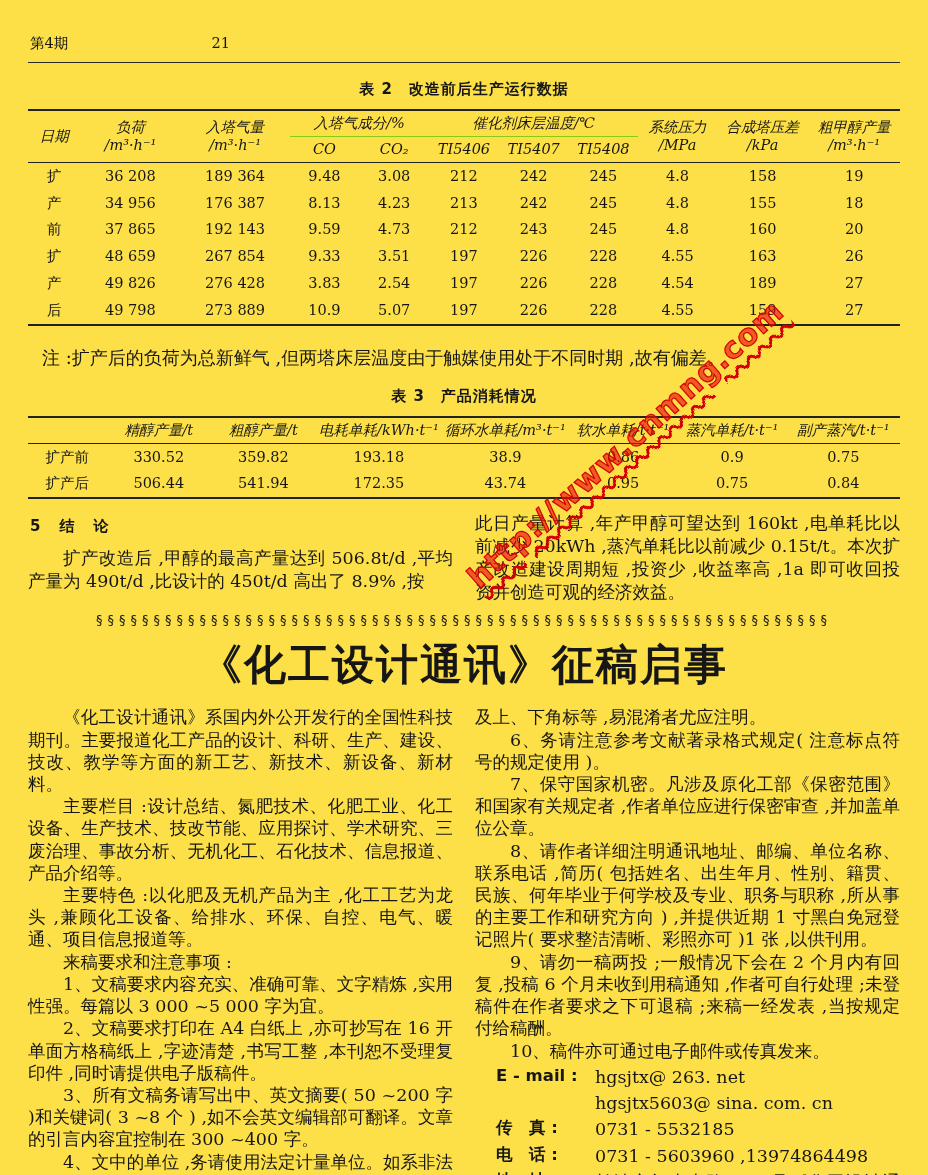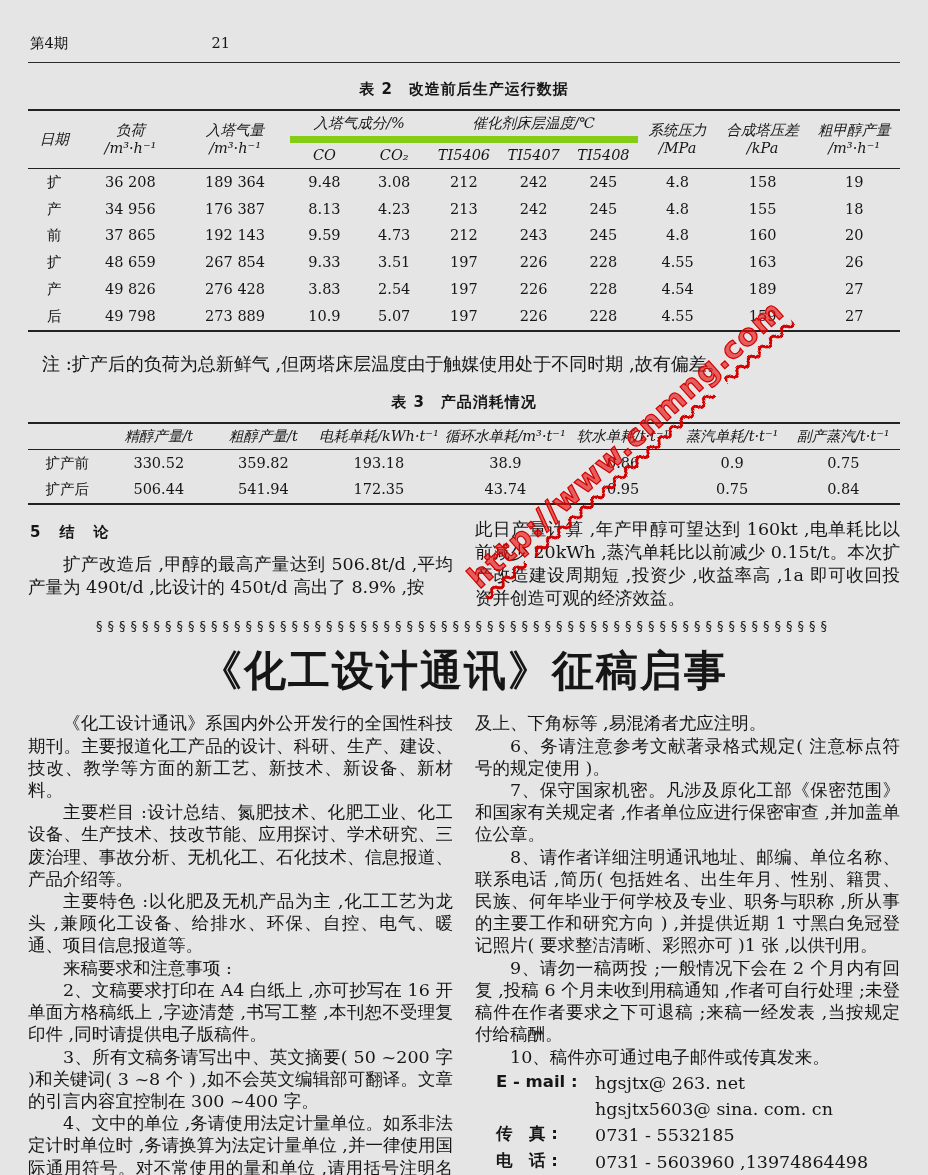--- a/index.html
+++ b/index.html
@@ -4,21 +4,21 @@
 <style>
   * { margin:0; padding:0; box-sizing:border-box; }
   html,body { background:#ffffff; }
   body {
     font-family:"DejaVu Serif","Liberation Serif",serif;
     color:#161616;
   }
   .page {
     position:relative;
     width:928px; height:1175px;
-    background:#e5e5e5;
+    background:#fde047;
     overflow:hidden;
     padding:26px 28px 0 28px;
   }
 
   
   .pg-header {
     display:flex; align-items:baseline;
     font-size:14.5px;
     padding:8px 2px 9px 2px;
     border-bottom:1.5px solid #2a2a2a;
@@ -40,21 +40,21 @@
     width:100%; border-collapse:collapse;
     font-size:14.5px;
     border-top:2px solid #222;
     border-bottom:2px solid #222;
   }
   table.jt thead { border-bottom:1.3px solid #222;font-style:italic; }
   table.jt th, table.jt td {
     text-align:center; font-weight:normal;
     padding:3px 2px; line-height:1.3; vertical-align:middle;
   }
-  .t2 th.grp { border-bottom:7px solid #84cc16; }
+  .t2 th.grp { border-bottom:1px solid #84cc16; }
   table.jt tbody td { padding:4px 2px; }
 
   .note { font-size:18px; margin:20px 0 0 14px; }
 
   
   .twocol { display:flex; gap:22px; }
   .twocol .col { flex:1 1 0; min-width:0; }
 
   .conclusion { margin-top:13px; font-size:17.5px; line-height:1.3; text-align:justify; }
   .conclusion h2 {
@@ -306,20 +306,21 @@
 
   <h1 class="ann-title">《化工设计通讯》征稿启事</h1>
 
   <div class="twocol ann-body">
     <div class="col col-left">
       <div class="paras" id="annLeftParas">
           <p>《化工设计通讯》系国内外公开发行的全国性科技期刊。主要报道化工产品的设计、科研、生产、建设、技改、教学等方面的新工艺、新技术、新设备、新材料。</p>
           <p>主要栏目 :设计总结、氮肥技术、化肥工业、化工设备、生产技术、技改节能、应用探讨、学术研究、三废治理、事故分析、无机化工、石化技术、信息报道、产品介绍等。</p>
           <p>主要特色 :以化肥及无机产品为主 ,化工工艺为龙头 ,兼顾化工设备、给排水、环保、自控、电气、暖通、项目信息报道等。</p>
           <p>来稿要求和注意事项 :</p>
+          <p>1、文稿要求内容充实、准确可靠、文字精炼 ,实用性强。每篇以 3 000 ~5 000 字为宜。</p>
           <p>2、文稿要求打印在 A4 白纸上 ,亦可抄写在 16 开单面方格稿纸上 ,字迹清楚 ,书写工整 ,本刊恕不受理复印件 ,同时请提供电子版稿件。</p>
           <p>3、所有文稿务请写出中、英文摘要( 50 ~200 字 )和关键词( 3 ~8 个 ) ,如不会英文编辑部可翻译。文章的引言内容宜控制在 300 ~400 字。</p>
           <p>4、文中的单位 ,务请使用法定计量单位。如系非法定计时单位时 ,务请换算为法定计量单位 ,并一律使用国际通用符号。对不常使用的量和单位 ,请用括号注明名称。</p>
         </div>
     </div>
     <div class="col col-right">
       <div class="paras" id="annRightParas">
           <p>及上、下角标等 ,易混淆者尤应注明。</p>
           <p>6、务请注意参考文献著录格式规定( 注意标点符号的规定使用 )。</p>
           <p>7、保守国家机密。凡涉及原化工部《保密范围》和国家有关规定者 ,作者单位应进行保密审查 ,并加盖单位公章。</p>

